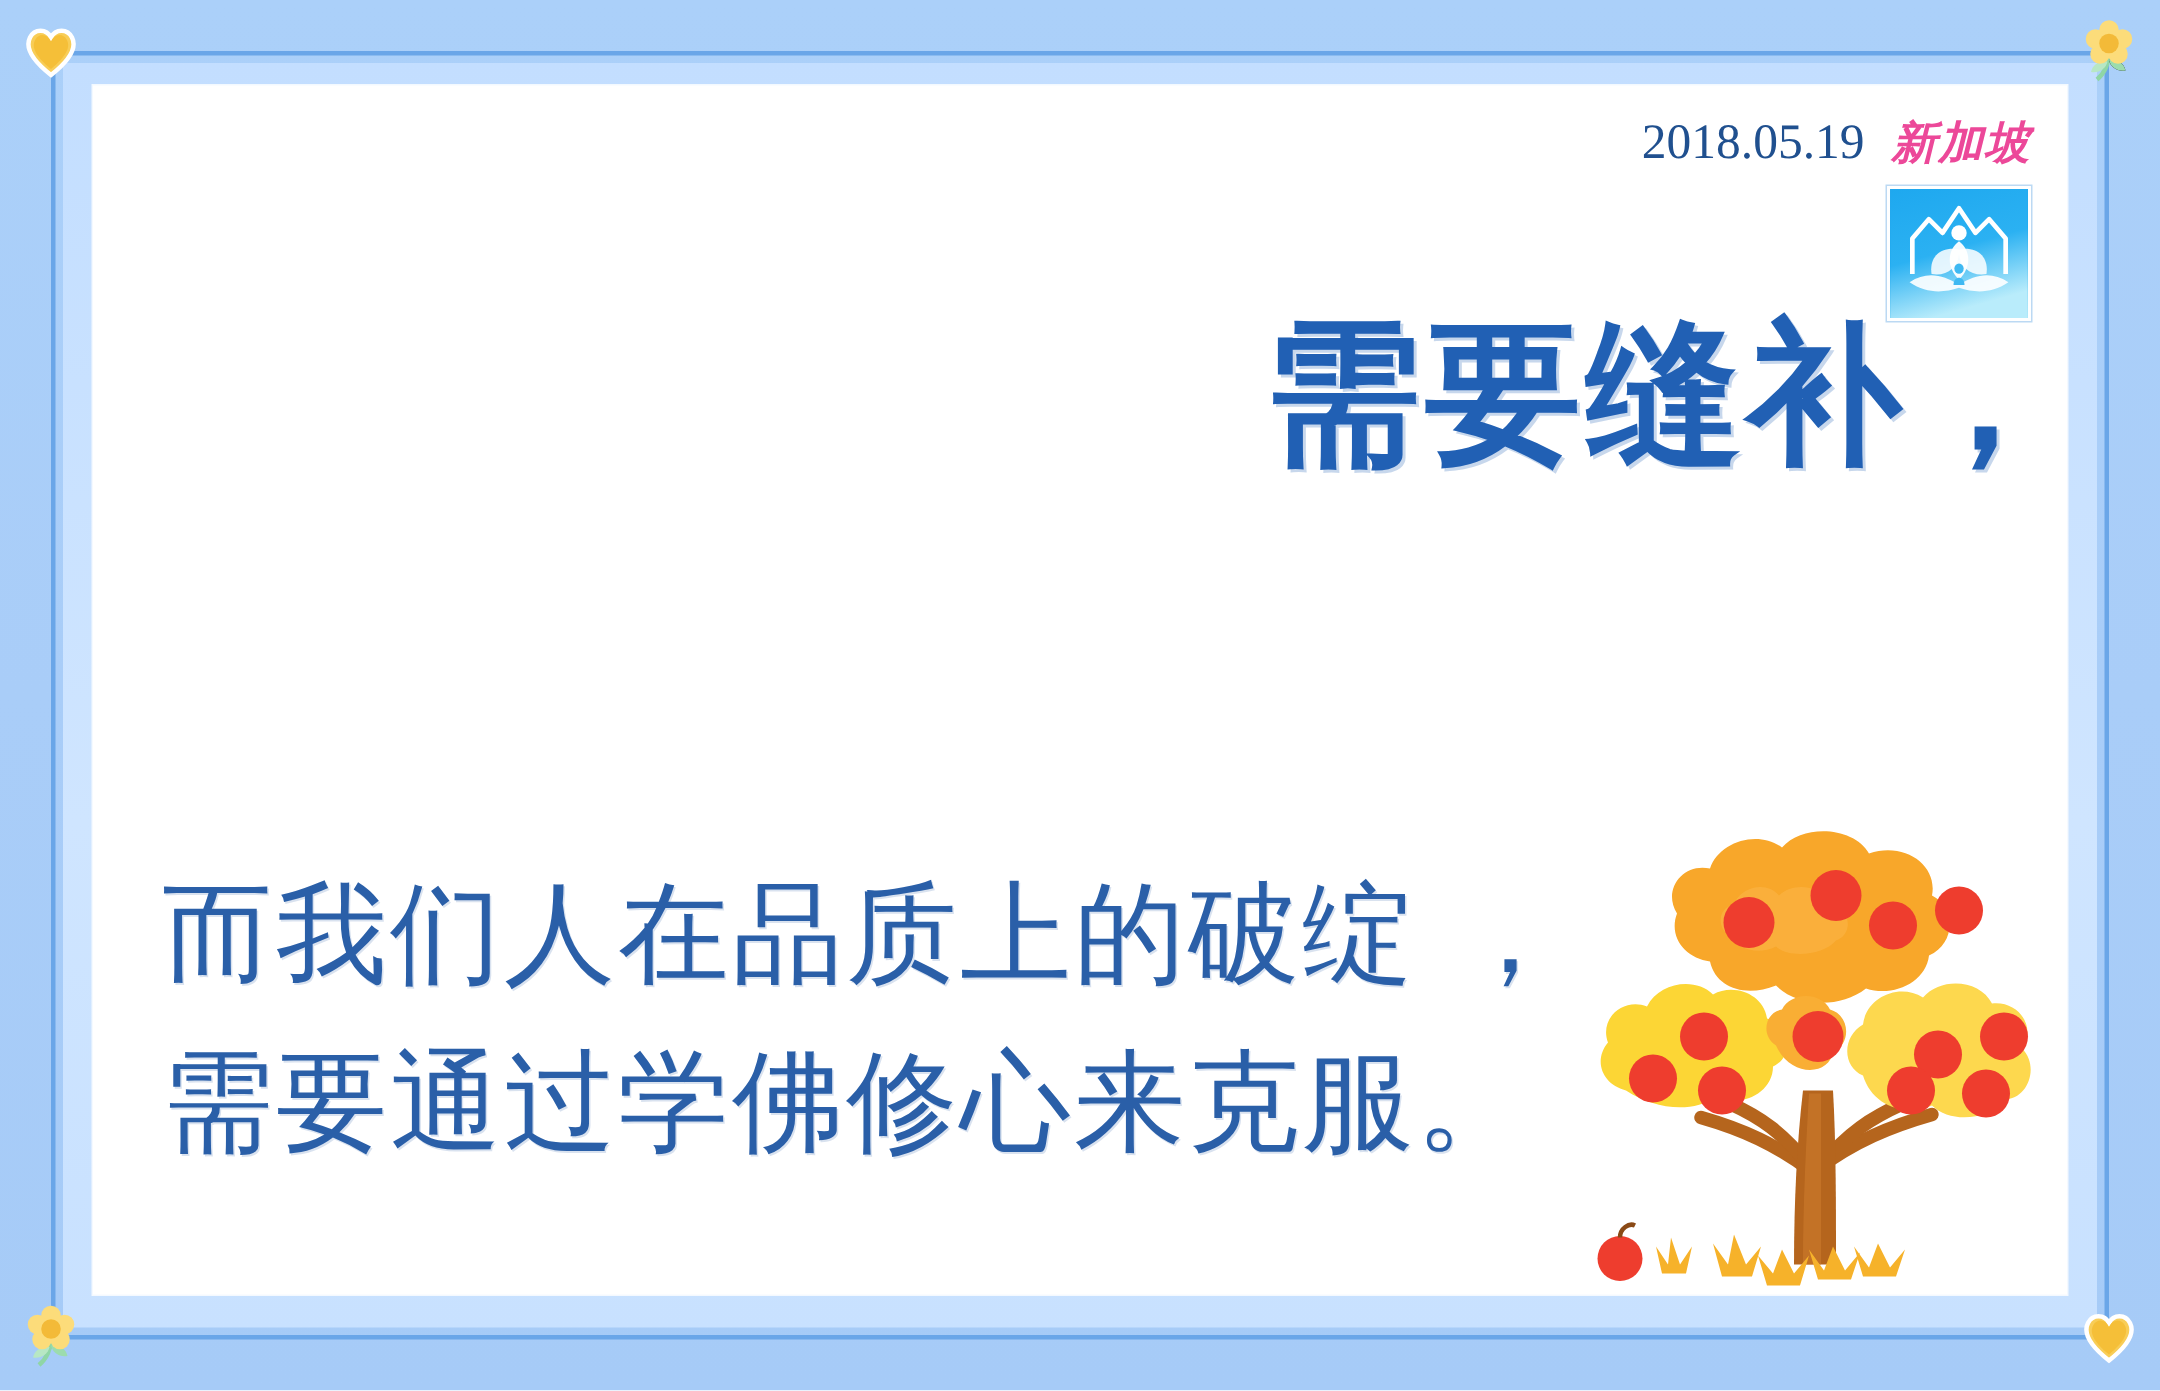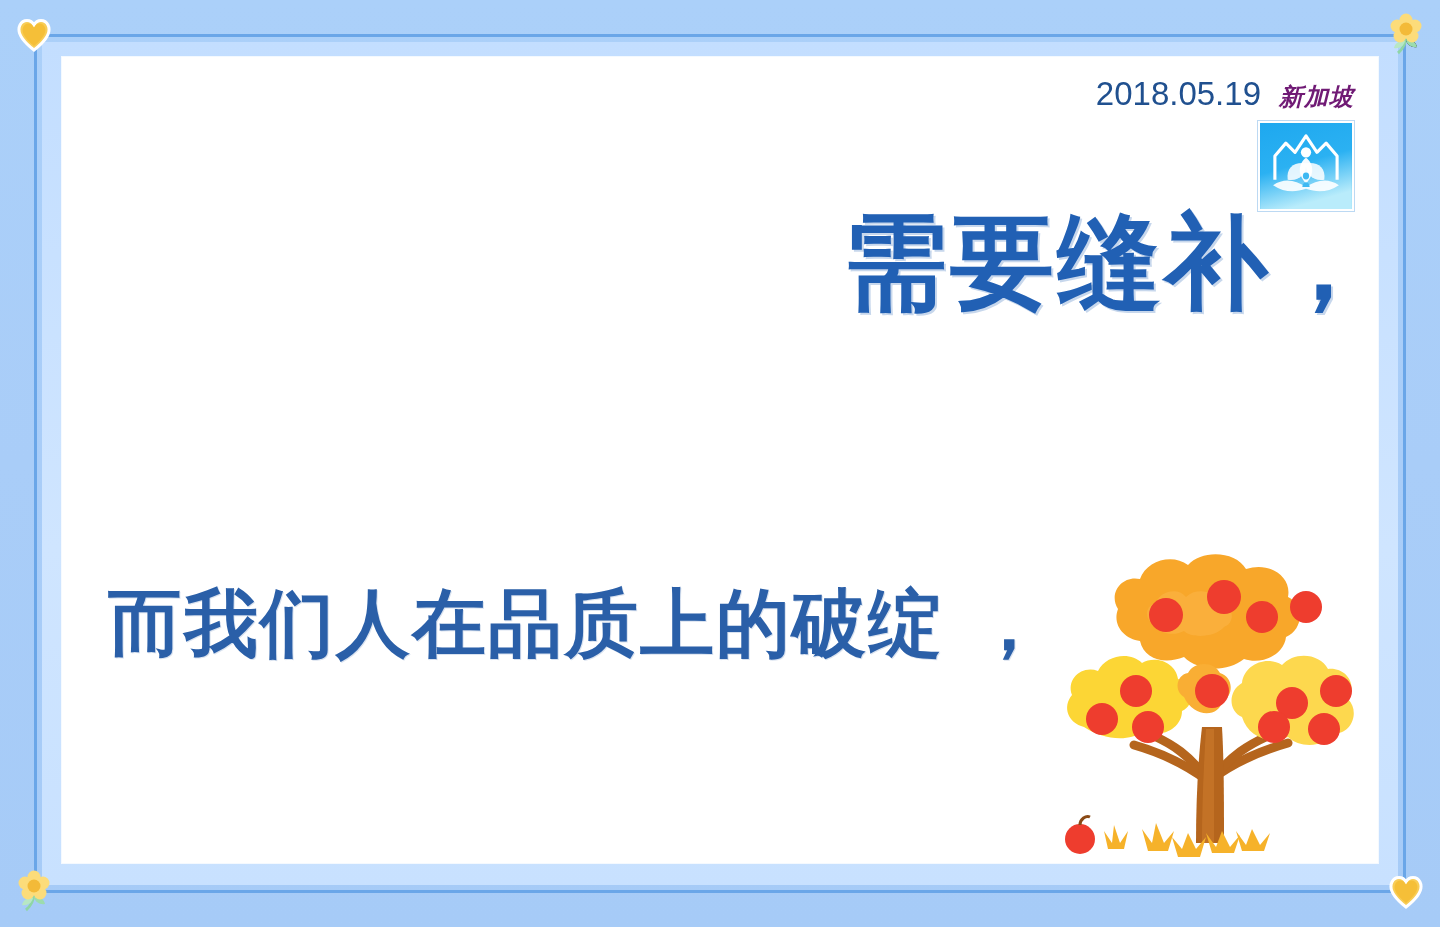--- a/index.html
+++ b/index.html
@@ -76,30 +76,30 @@
     flex-direction: column;
     align-items: flex-end;
   }
   .header-line {
     display: flex;
     align-items: baseline;
     gap: 18px;
     margin-bottom: 4px;
   }
   .date-text {
-    font-family: Liberation Sans, sans-serif;
+    font-family: Liberation Serif, serif;
     font-size: 33px;
     letter-spacing: 0px;
     color: #20508f;
     font-weight: 400;
   }
   .place-text {
     font-family: "DejaVu Serif", "Liberation Serif", serif;
-    font-size: 24px;
-    color: #701a75;
+    font-size: 30px;
+    color: #ec4899;
     font-weight: 600;
     font-style: italic;
     letter-spacing: 1px;
   }
   .logo {
     width: 96px;
     height: 90px;
     border: 2px solid #ffffff;
     box-shadow: 0 0 0 1px #bcd9f3;
     background: linear-gradient(165deg, #2aa7ec 0%, #18a6ee 45%, #9fe2f8 100%);
@@ -125,21 +125,21 @@
   .headline .ln2 { display: block; text-align: right; }
 
   
   .body-text {
     position: absolute;
     top: 510px;
     left: 46px;
     width: 1080px;
     color: #2a5fa8;
     font-family: "DejaVu Sans", "Liberation Sans", sans-serif;
-    font-weight: 700;
+    font-weight: 400;
     font-size: 74px;
     line-height: 1.52;
     letter-spacing: 2px;
     text-shadow: 1px 1px 0 rgba(42,95,168,0.18);
   }
   .body-text span { display: block; white-space: nowrap; }
 
   
   .tree {
     position: absolute;
@@ -235,20 +235,21 @@
         <path d="M46 70 C46 63 54 63 54 70 Z" fill="#3fb9f2"></path>
       </svg>
     </div>
 
     <div class="headline">
       <span class="ln2">需要缝补，</span>
     </div>
 
     <div class="body-text">
       <span>而我们人在品质上的破绽 ，</span>
+      <span>需要通过学佛修心来克服。</span>
     </div>
 
     <svg class="tree" viewBox="0 0 310 330">
 
       <g stroke="#b5651d" stroke-width="9" fill="none" stroke-linecap="round">
         <path d="M152 250 C128 232 106 222 78 214"></path>
         <path d="M156 248 C180 230 204 220 232 212"></path>
         <path d="M150 246 C132 224 118 214 98 205"></path>
         <path d="M158 246 C176 224 192 214 212 205"></path>
       </g>

